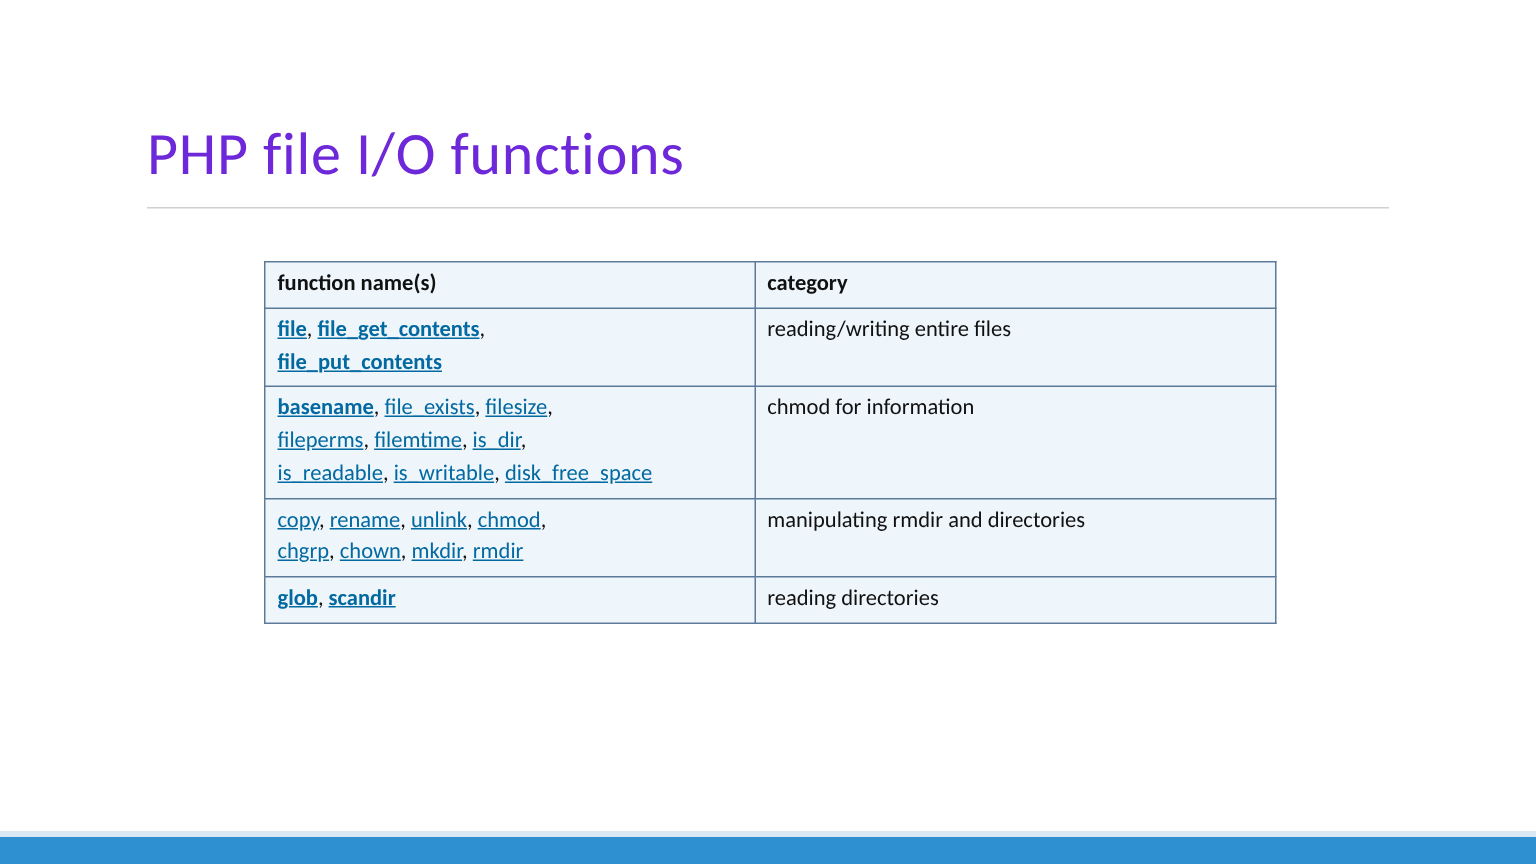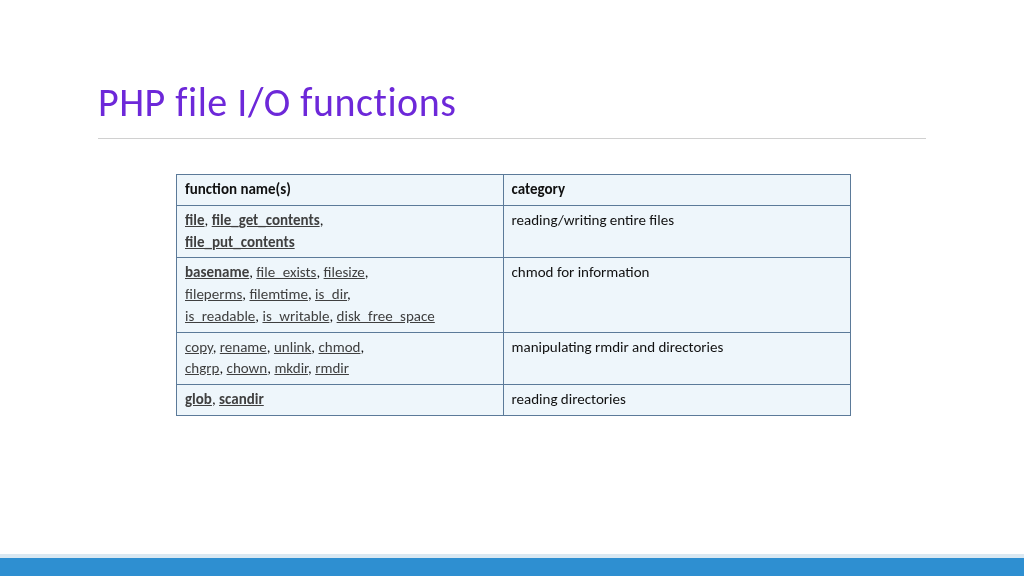--- a/index.html
+++ b/index.html
@@ -36,21 +36,21 @@
     text-align: left;
     vertical-align: top;
     background: #eef6fb;
     color: #111;
     line-height: 1.45;
   }
   table.funcs th { font-weight: 700; }
   table.funcs td.fncell { width: 337px; }
   table.funcs td.catcell { width: 360px; }
   a.fn {
-    color: #404040;
+    color: #0369a1;
     text-decoration: underline;
   }
   a.fn.bold { font-weight: 700; }
   .sep { color: #111; }
   .bottom-bar {
     position: absolute;
     left: 0; bottom: 0;
     width: 1024px;
     height: 22px;
     background: #d9e8f2;

